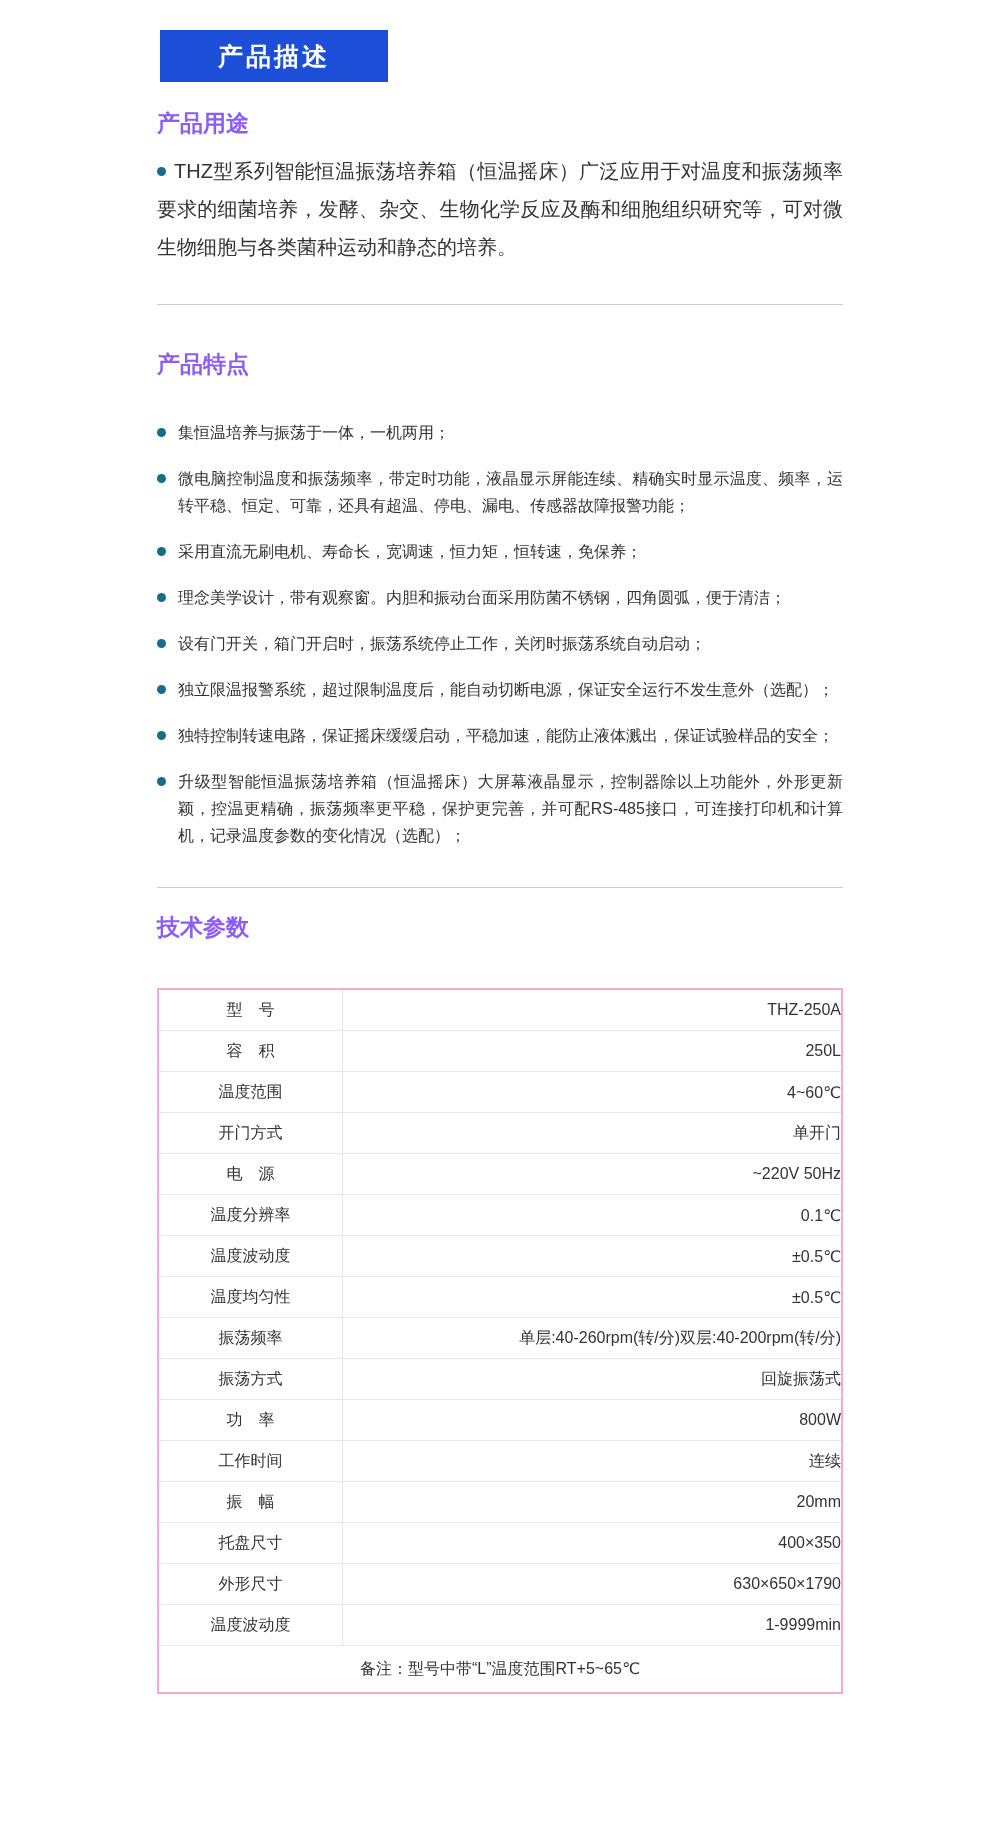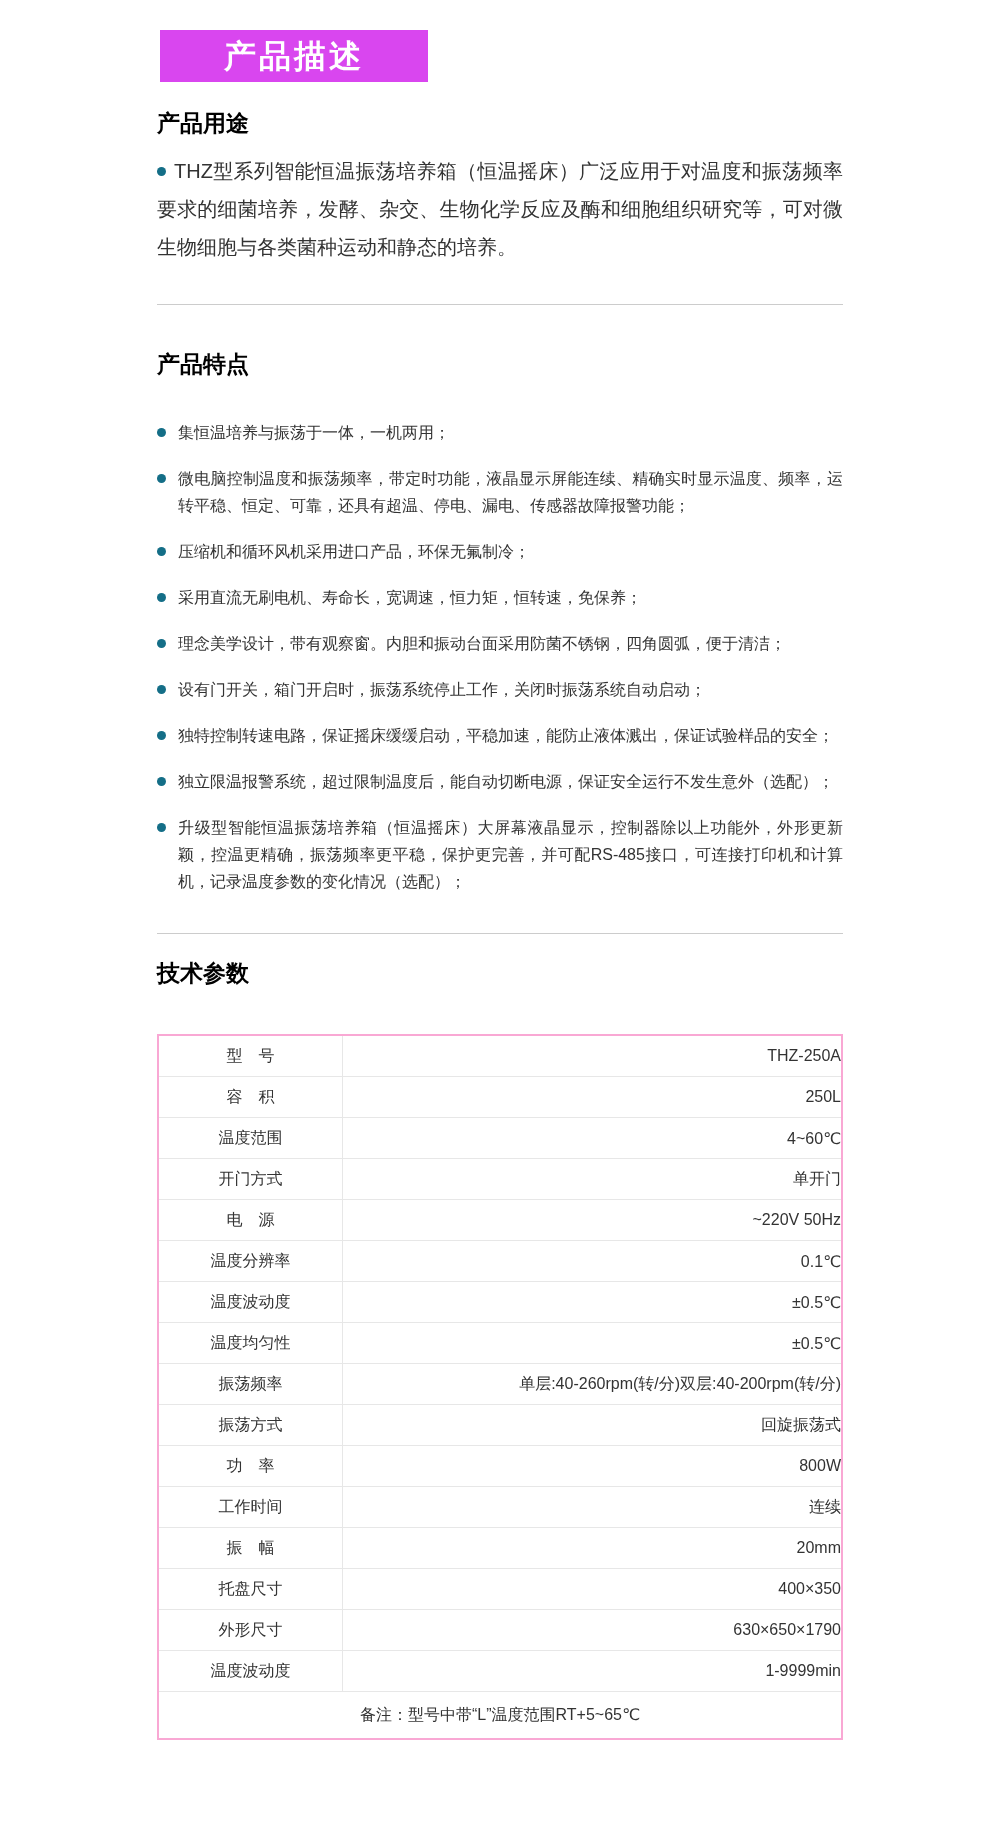--- a/index.html
+++ b/index.html
@@ -12,34 +12,34 @@
     min-height: 1837px;
     font-family: "Liberation Sans", "DejaVu Sans", sans-serif;
     color: #333333;
   }
   .container {
     width: 686px;
     margin: 0 auto;
     padding-top: 30px;
   }
   .banner {
-    width: 268px;
+    width: 228px;
     height: 52px;
     margin-left: 3px;
-    background: #d946ef;
+    background: #1d4ed8;
     color: #ffffff;
-    font-size: 32px;
+    font-size: 25px;
     font-weight: bold;
     letter-spacing: 3px;
     text-align: center;
     line-height: 52px;
   }
   .section-title {
     margin: 0;
-    color: #000000;
+    color: #8b5cf6;
     font-size: 23px;
     font-weight: bold;
     line-height: 30px;
   }
   .title-usage   { margin-top: 26px; }
   .title-features{ margin-top: 44px; }
   .title-specs   { margin-top: 24px; }
   .intro {
     margin: 14px 0 0 0;
     font-size: 20px;
@@ -116,26 +116,25 @@
 
   <h2 class="section-title title-usage">产品用途</h2>
   <p class="intro"><span class="dot inline-dot"></span><span>THZ型系列智能恒温振荡培养箱（恒温摇床）广泛应用于对温度和振荡频率要求的细菌培养，发酵、杂交、生物化学反应及酶和细胞组织研究等，可对微生物细胞与各类菌种运动和静态的培养。</span></p>
 
   <hr class="divider">
 
   <h2 class="section-title title-features">产品特点</h2>
   <ul class="features">
     <li class="feature-item"><span class="dot"></span><span>集恒温培养与振荡于一体，一机两用；</span></li>
     <li class="feature-item"><span class="dot"></span><span>微电脑控制温度和振荡频率，带定时功能，液晶显示屏能连续、精确实时显示温度、频率，运转平稳、恒定、可靠，还具有超温、停电、漏电、传感器故障报警功能；</span></li>
-    <li class="feature-item"><span class="dot"></span><span>压缩机和循环风机采用进口产品，环保无氟制冷；</span></li>
     <li class="feature-item"><span class="dot"></span><span>采用直流无刷电机、寿命长，宽调速，恒力矩，恒转速，免保养；</span></li>
     <li class="feature-item"><span class="dot"></span><span>理念美学设计，带有观察窗。内胆和振动台面采用防菌不锈钢，四角圆弧，便于清洁；</span></li>
     <li class="feature-item"><span class="dot"></span><span>设有门开关，箱门开启时，振荡系统停止工作，关闭时振荡系统自动启动；</span></li>
+    <li class="feature-item"><span class="dot"></span><span>独立限温报警系统，超过限制温度后，能自动切断电源，保证安全运行不发生意外（选配）；</span></li>
     <li class="feature-item"><span class="dot"></span><span>独特控制转速电路，保证摇床缓缓启动，平稳加速，能防止液体溅出，保证试验样品的安全；</span></li>
-    <li class="feature-item"><span class="dot"></span><span>独立限温报警系统，超过限制温度后，能自动切断电源，保证安全运行不发生意外（选配）；</span></li>
     <li class="feature-item"><span class="dot"></span><span>升级型智能恒温振荡培养箱（恒温摇床）大屏幕液晶显示，控制器除以上功能外，外形更新颖，控温更精确，振荡频率更平稳，保护更完善，并可配RS-485接口，可连接打印机和计算机，记录温度参数的变化情况（选配）；</span></li>
   </ul>
 
   <hr class="divider">
 
   <h2 class="section-title title-specs">技术参数</h2>
 
   <table class="specs-table">
     <tbody>
       <tr>

